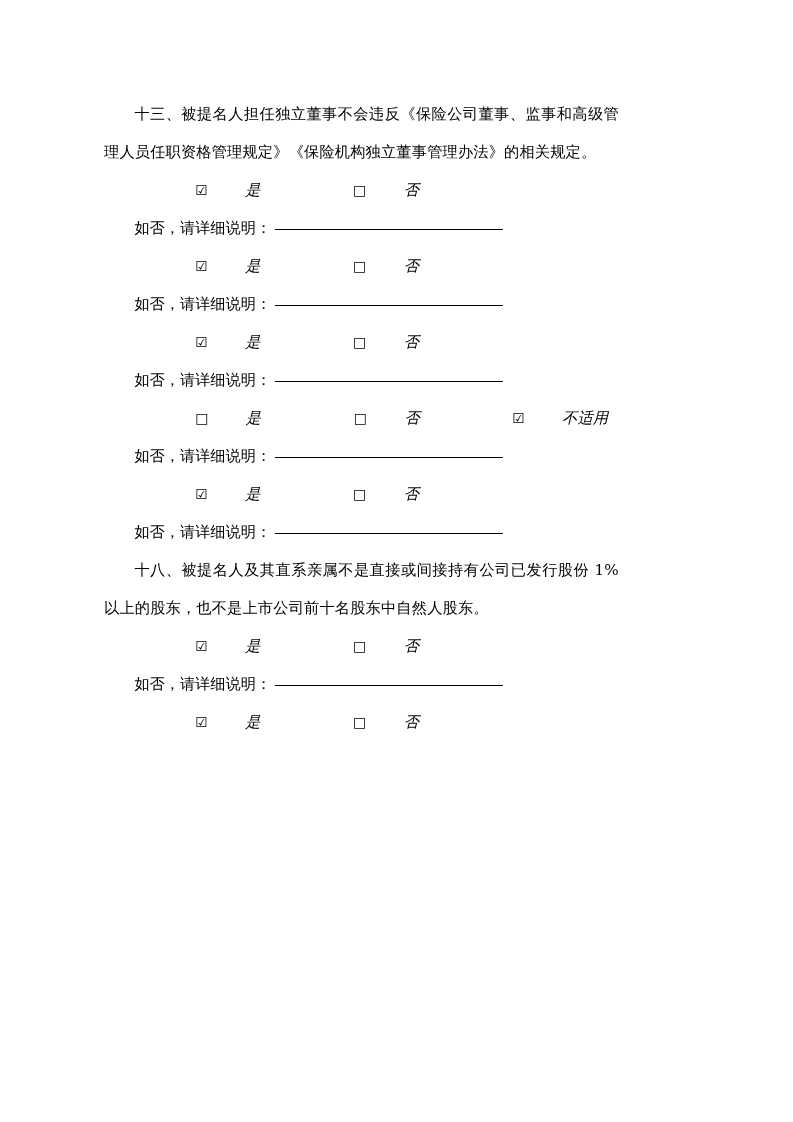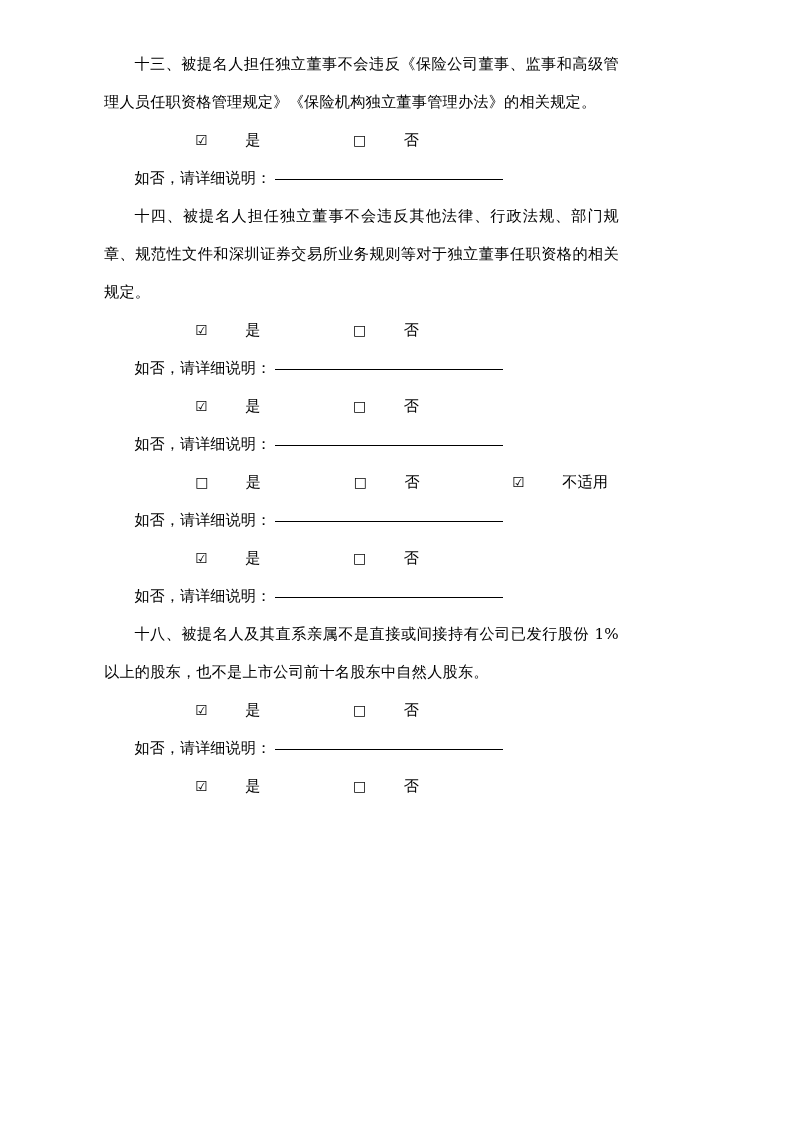--- a/index.html
+++ b/index.html
@@ -11,37 +11,38 @@
     width: 793px;
     height: 1122px;
     font-family: "DejaVu Serif", "Liberation Serif", serif;
     color: #000000;
   }
   .page {
     position: relative;
     width: 723px;
     height: 1122px;
     box-sizing: border-box;
-    padding: 45px 104px 60px 104px;
+    padding: 95px 104px 60px 104px;
   }
   .doc-body {
     font-size: 15.2px;
     line-height: 38px;
   }
   .para {
     margin: 0;
     text-indent: 2em;
     text-align: justify;
     text-justify: inter-ideograph;
     letter-spacing: 0.2px;
   }
   .options {
     margin: 0;
     text-indent: 2em;
     white-space: nowrap;
+    font-style: italic;
   }
   .opt {
     display: inline-block;
     margin-right: 32px;
   }
   .opt .box {
     display: inline-block;
     font-family: "DejaVu Sans", sans-serif;
     font-size: 14px;
     margin-right: 7px;
@@ -69,21 +70,20 @@
 <body>
 
 <div class="page">
   <div class="doc-body" id="doc-body">
       <div>
         <p class="para">十三、被提名人担任独立董事不会违反《保险公司董事、监事和高级管理人员任职资格管理规定》《保险机构独立董事管理办法》的相关规定。</p>
         <div class="options"><span class="opt"><span class="box">☑</span><span class="lbl">是</span></span><span class="opt"><span class="box">□</span><span class="lbl">否</span></span></div>
         <div class="explain"><span>如否，请详细说明：</span><span class="rule"></span></div>
       </div>
       <div>
-        <p class="para">十四、被提名人担任独立董事不会违反其他法律、行政法规、部门规章、规范性文件和深圳证券交易所业务规则等对于独立董事任职资格的相关规定。</p>
         <div class="options"><span class="opt"><span class="box">☑</span><span class="lbl">是</span></span><span class="opt"><span class="box">□</span><span class="lbl">否</span></span></div>
         <div class="explain"><span>如否，请详细说明：</span><span class="rule"></span></div>
       </div>
       <div>
         <div class="options"><span class="opt"><span class="box">☑</span><span class="lbl">是</span></span><span class="opt"><span class="box">□</span><span class="lbl">否</span></span></div>
         <div class="explain"><span>如否，请详细说明：</span><span class="rule"></span></div>
       </div>
       <div>
         <div class="options"><span class="opt"><span class="box">□</span><span class="lbl">是</span></span><span class="opt"><span class="box">□</span><span class="lbl">否</span></span><span class="opt"><span class="box">☑</span><span class="lbl">不适用</span></span></div>
         <div class="explain"><span>如否，请详细说明：</span><span class="rule"></span></div>

